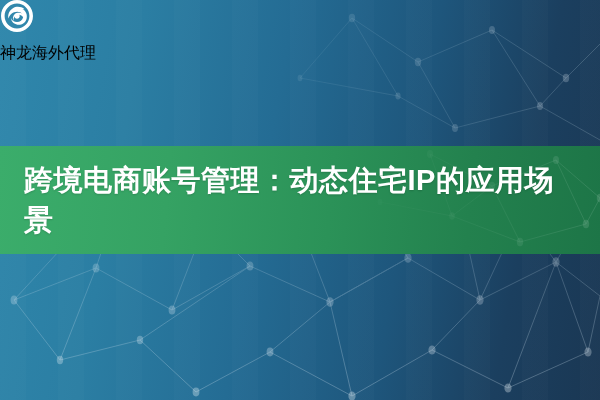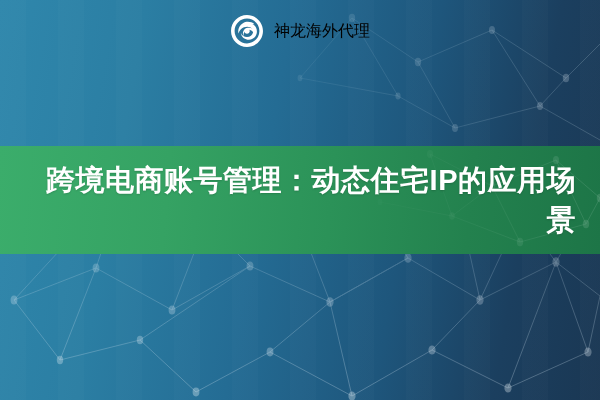--- a/index.html
+++ b/index.html
@@ -41,24 +41,25 @@
   }
 
   
   #header {
     position: absolute;
     left: 0;
     top: 0;
     width: 600px;
     height: 62px;
     display: flex;
-    align-items: center;
+    align-items: flex-start;
     justify-content: center;
     gap: 10px;
     z-index: 5;
+    flex-direction: column;
   }
 
   #logo-icon {
     width: 34px;
     height: 34px;
     flex: 0 0 34px;
     display: block;
   }
 
   
@@ -85,21 +86,21 @@
 
   #page-title {
     position: relative;
     z-index: 2;
     width: 552px;
     margin: 0;
     color: #ffffff;
     font-size: 29px;
     font-weight: bold;
     line-height: 40px;
-    text-align: right;
+    text-align: left;
     letter-spacing: 0.5px;
     text-shadow: 0 1px 2px rgba(0,0,0,0.16);
   }
 </style>
 </head>
 <body>
 
 <div id="banner">
 
   <svg id="net" viewBox="0 0 600 400" preserveAspectRatio="none" aria-hidden="true">

